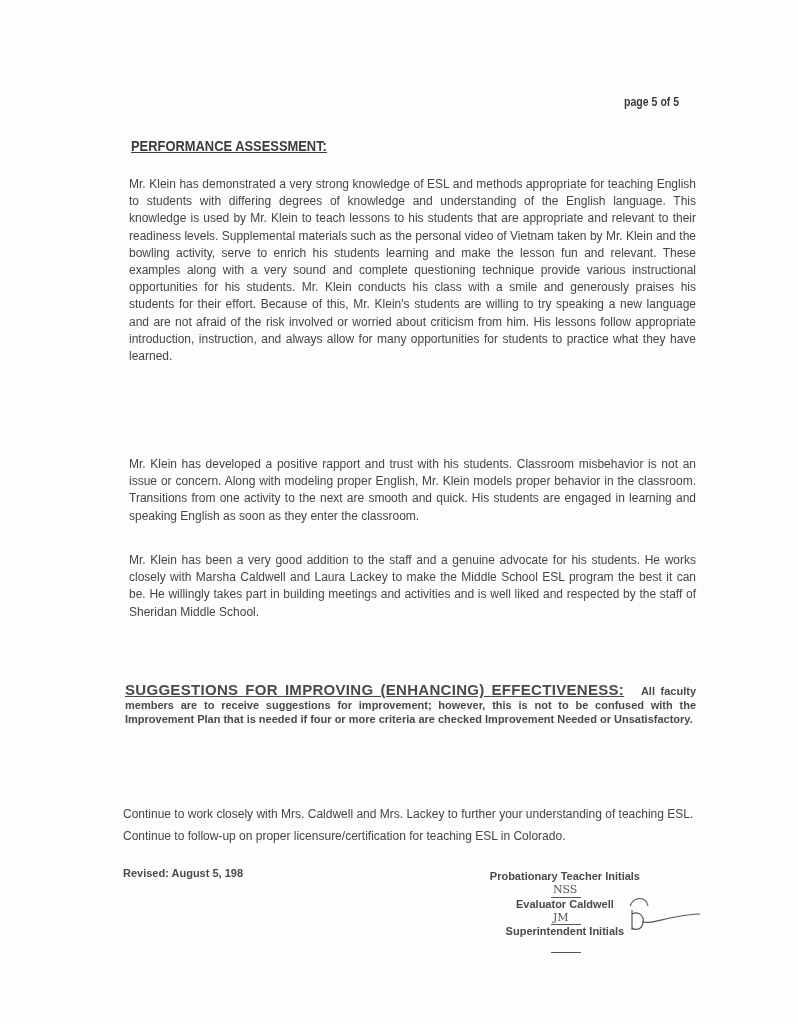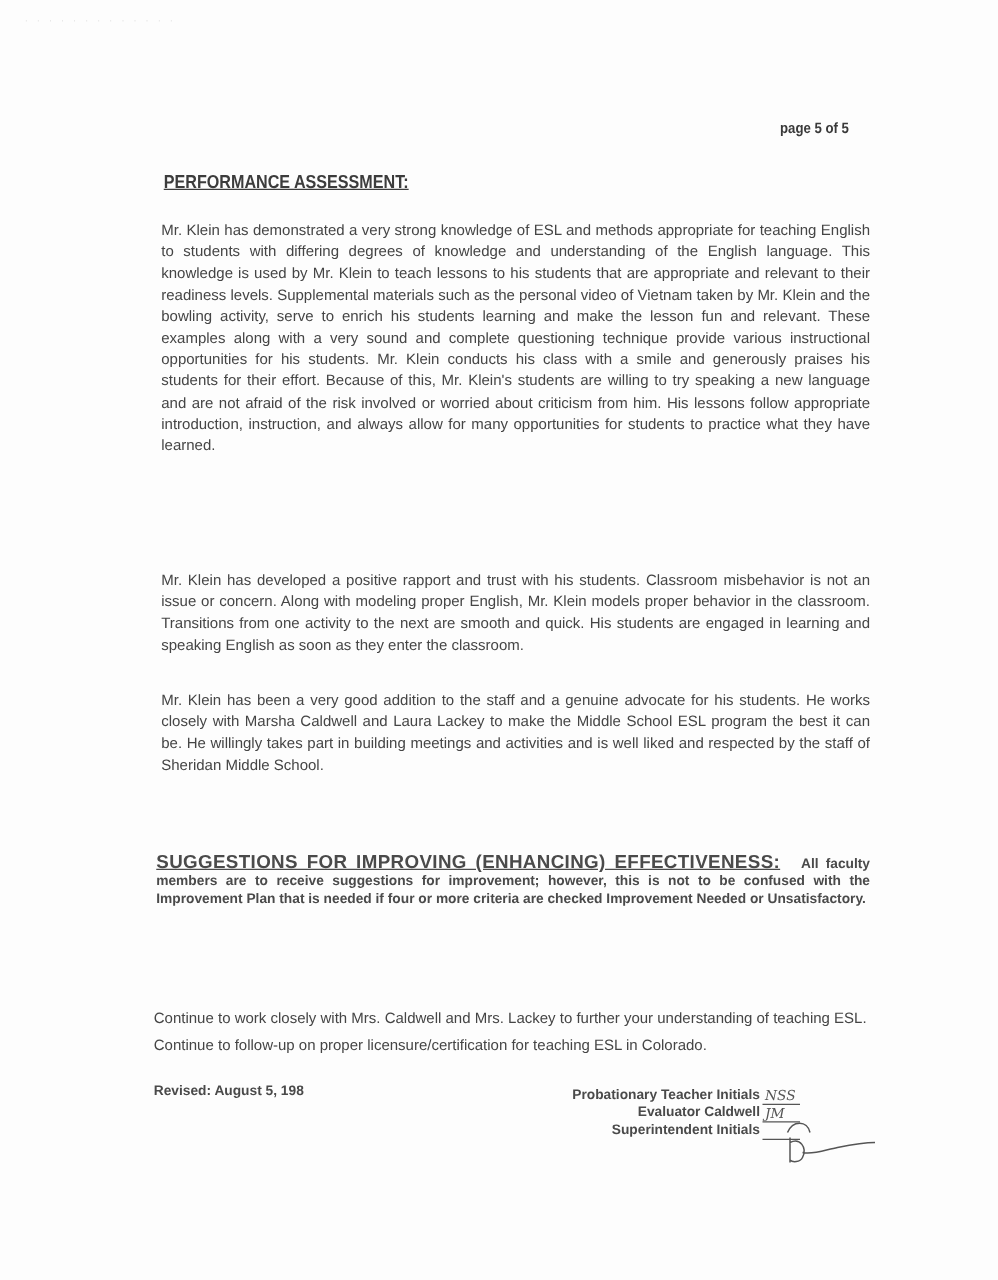--- a/index.html
+++ b/index.html
@@ -13,23 +13,23 @@
   .para { position: absolute; left: 129px; width: 567px; font-size: 12px; line-height: 17.2px; text-align: justify; color: #454545; }
   .p1 { top: 176px; }
   .p2 { top: 456px; }
   .p3 { top: 552px; }
   .sugg { position: absolute; left: 125px; top: 666px; width: 571px; font-size: 11px; line-height: 14px; font-weight: bold; text-align: justify; color: #4a4a4a; margin-top: 17px; }
   .sugg .sugg-title { font-size: 15px; text-decoration: underline; letter-spacing: 0.3px; }
   .s1 { top: 806px; left: 123px; width: 572px; }
   .s2 { top: 816px; left: 123px; width: 572px; margin-top: 12px; }
   .revised { position: absolute; left: 123px; top: 867px; font-size: 11px; font-weight: bold; color: #4a4a4a; }
   .initials { position: absolute; right: 158px; top: 870px; text-align: right; font-size: 11px; font-weight: bold; line-height: 13.5px; color: #4a4a4a; }
-  .init-row { display: flex; justify-content: flex-end; align-items: center; }
+  .init-row { display: flex; justify-content: flex-end; align-items: center; flex-direction: column; }
   .sig-line { display: inline-block; width: 30px; height: 13px; border-bottom: 1px solid #555; margin-left: 2px; position: relative; }
-  .sig { position: absolute; font-family: "DejaVu Serif", serif; font-weight: normal; color: #555; font-size: 11px; left: 2px; bottom: 0; font-style: italic; }
+  .sig { position: absolute; font-family: "DejaVu Serif", serif; font-weight: normal; color: #555; font-size: 11px; left: 2px; bottom: 0; }
   .sig-svg { position: absolute; left: 620px; top: 888px; }
 </style>
 </head>
 <body>
 
 <div class="scan-noise">· · · · · · · · · · · · ·</div>
 
 <div class="page-num">page 5 of 5</div>
 
 <div class="heading1">PERFORMANCE ASSESSMENT:</div>

